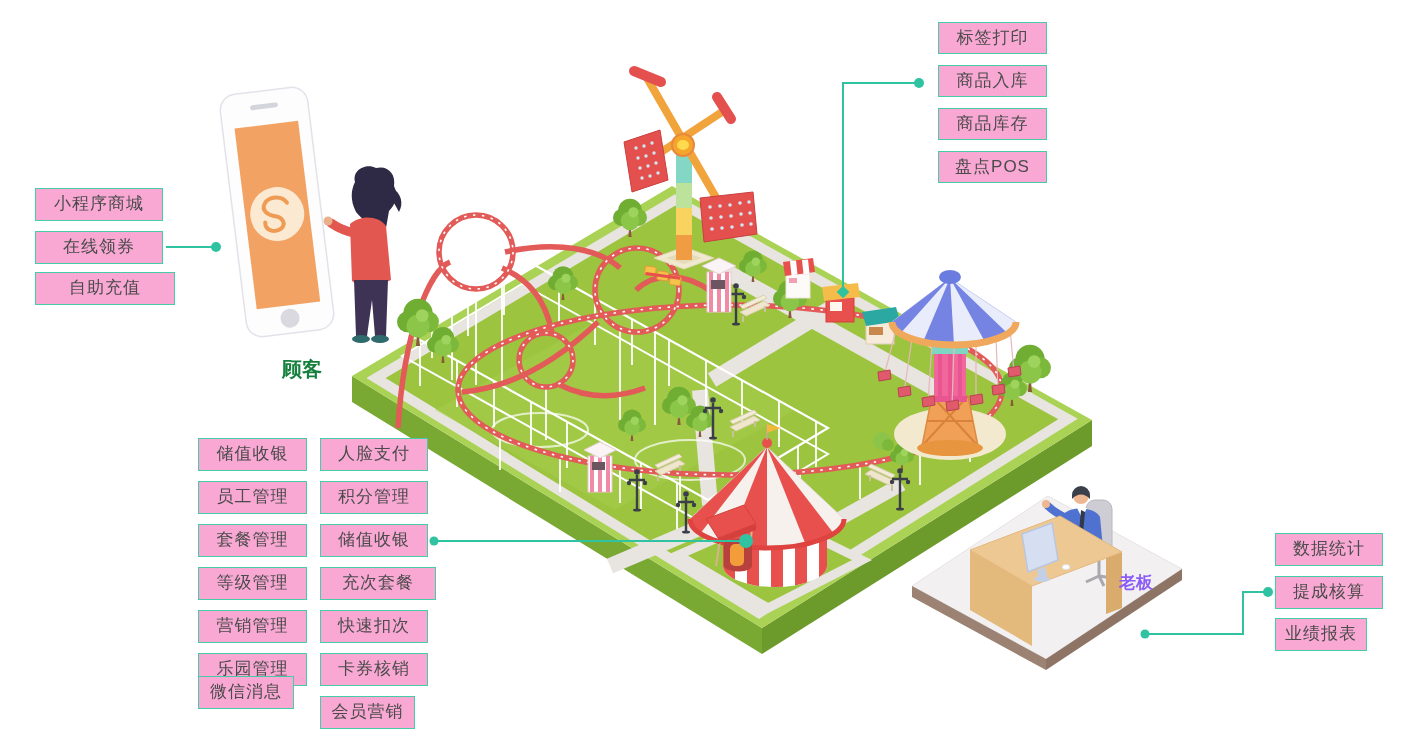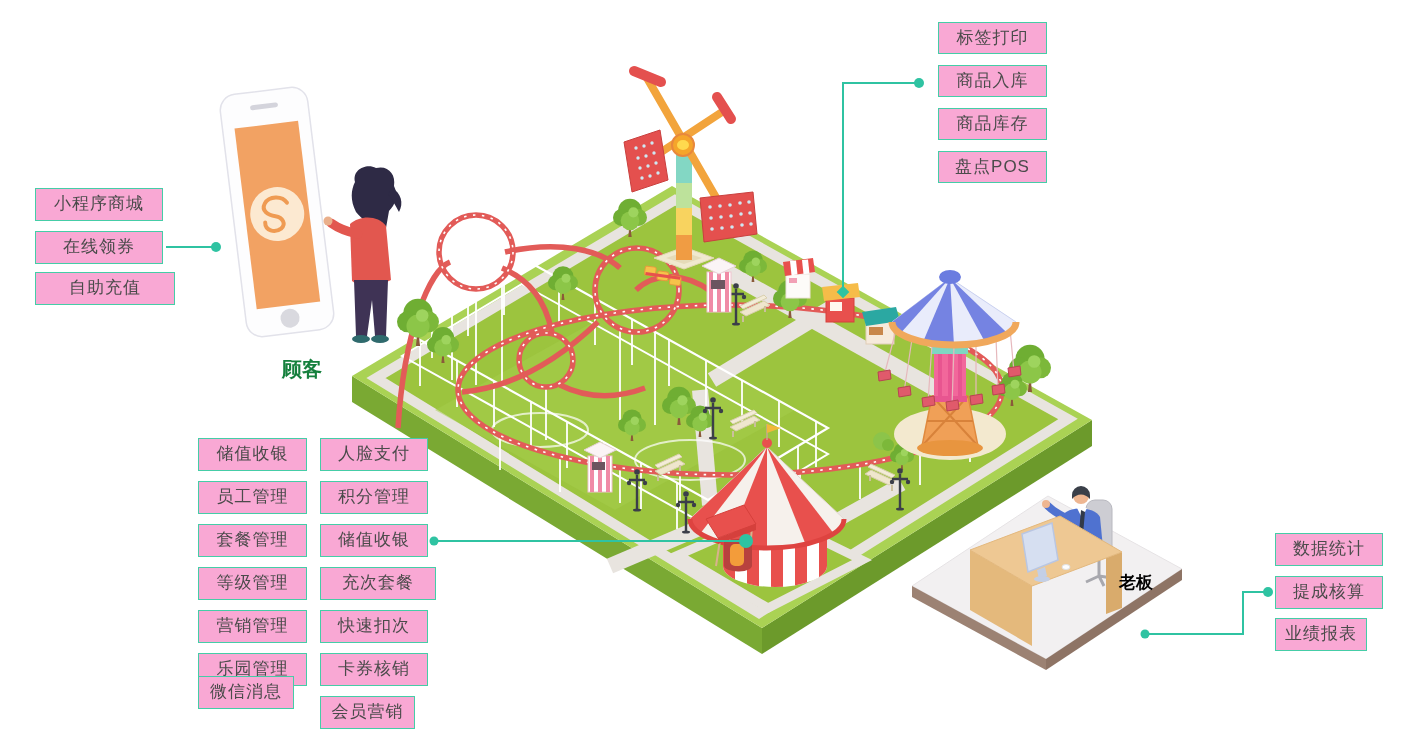--- a/index.html
+++ b/index.html
@@ -4,21 +4,21 @@
 <style>
   html,body{margin:0;padding:0;background:#fff;}
   .canvas{position:relative;width:1409px;height:747px;background:#fff;overflow:hidden;
           font-family:"Liberation Sans","DejaVu Sans",sans-serif;}
   .scene{position:absolute;left:0;top:0;}
   .fbox{position:absolute;height:33px;box-sizing:border-box;border:1.5px solid #45cda7;
         background:#f9a8d4;color:#4b4b4b;font-size:17px;line-height:30px;text-align:center;
         letter-spacing:1px;white-space:nowrap;}
   .figlabel{position:absolute;font-weight:bold;text-align:center;}
   .lbl-customer{left:272px;top:356px;width:60px;font-size:20px;color:#15803d;}
-  .lbl-boss{left:1110px;top:571px;width:52px;font-size:17px;color:#000000;}
+  .lbl-boss{left:1110px;top:571px;width:52px;font-size:17px;color:#8b5cf6;}
 </style>
 </head>
 <body>
 
 <div class="canvas">
 
 <svg class="scene" width="1409" height="747" viewBox="0 0 1409 747">
   <defs>
     <g id="tree">
       <path d="M-2,0 C-1,-8 -1,-8 -2,-17 L2,-17 C1,-8 1,-8 2,0 Z" fill="#8a5a3a"></path>

